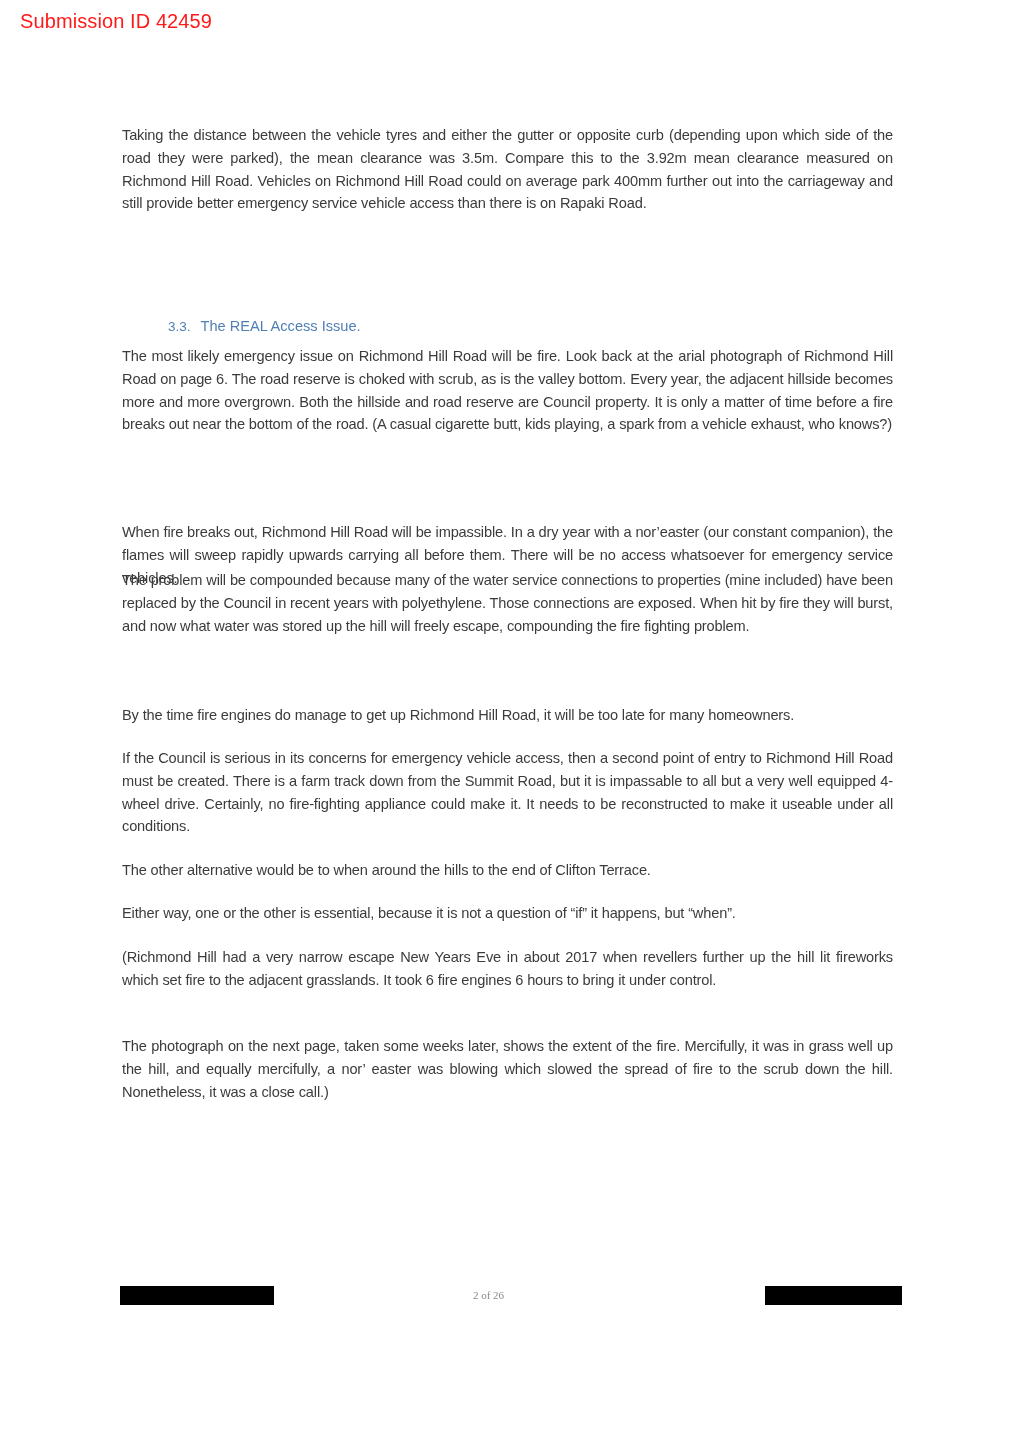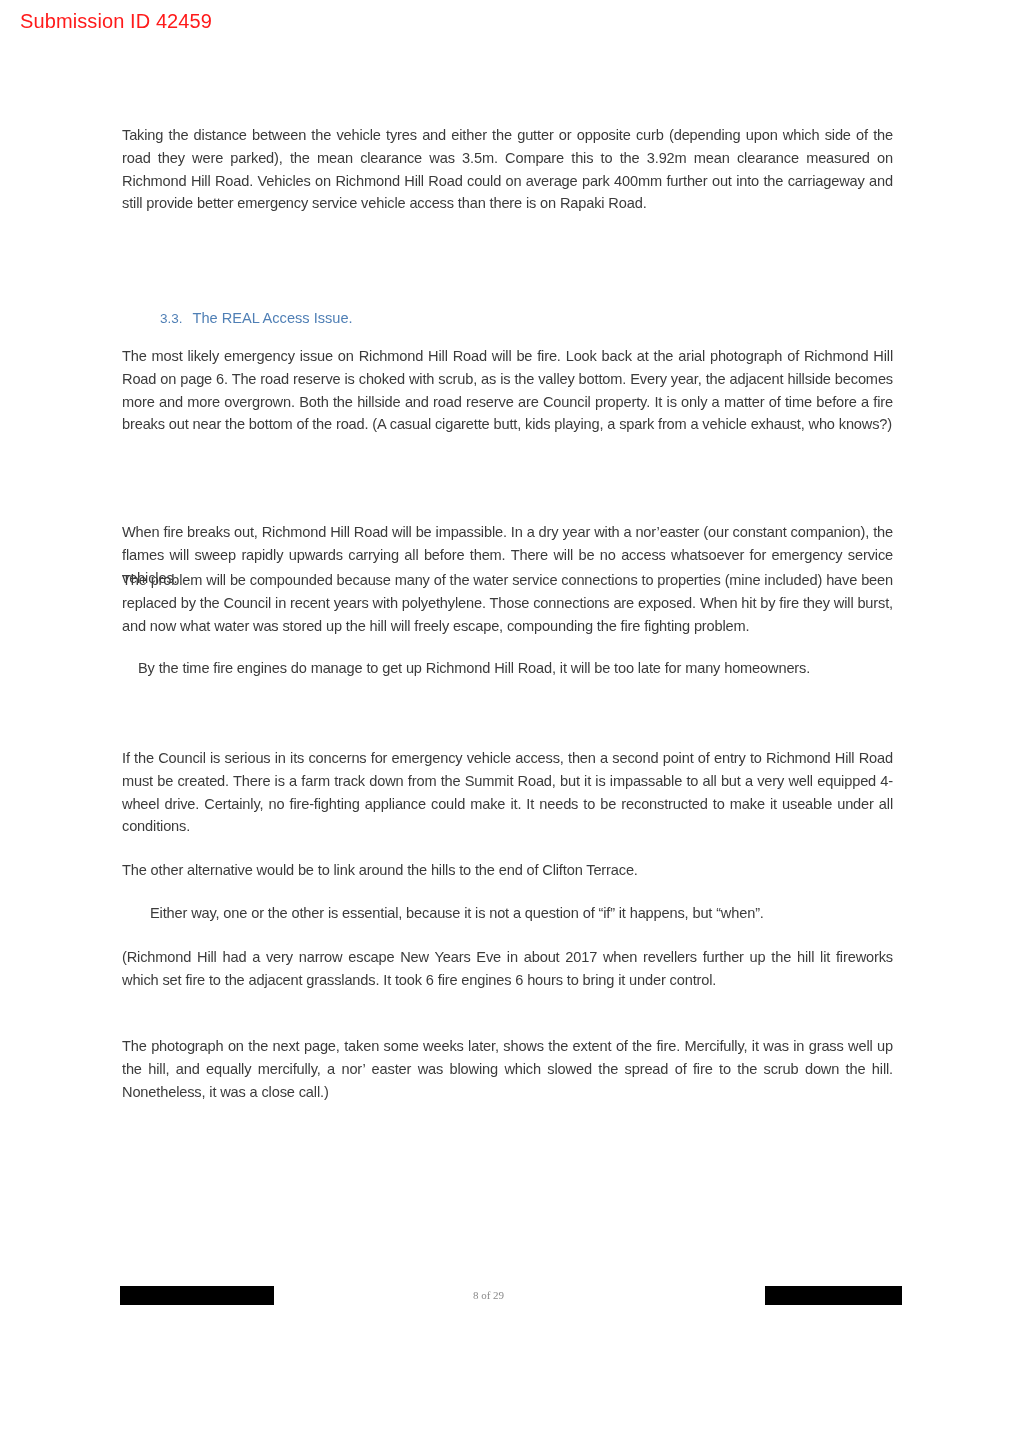--- a/index.html
+++ b/index.html
@@ -33,21 +33,21 @@
       color: #3b3b3b;
       letter-spacing: -0.15px;
     }
     .heading {
       position: absolute;
       left: 152px;
       top: 302px;
       font-family: "Liberation Sans", sans-serif;
       font-size: 14.6px;
       color: #4f7fb5;
-      margin: 8px;
+      margin: 16px;
       font-weight: normal;
     }
     .heading .num { margin-right: 10px; font-size: 13.5px; }
     .p-block { position: absolute; left: 122px; width: 771px; }
     .footer-redact {
       position: absolute;
       background: #000000;
       height: 19px;
       top: 1286px;
     }
@@ -80,39 +80,39 @@
 </div>
 
 <div class="p-block" style="top:480px;margin-top:41px;">
   <p class="para">When fire breaks out, Richmond Hill Road will be impassible. In a dry year with a nor’easter (our constant companion), the flames will sweep rapidly upwards carrying all before them. There will be no access whatsoever for emergency service vehicles.</p>
 </div>
 
 <div class="p-block" style="top:569px;">
   <p class="para">The problem will be compounded because many of the water service connections to properties (mine included) have been replaced by the Council in recent years with polyethylene. Those connections are exposed. When hit by fire they will burst, and now what water was stored up the hill will freely escape, compounding the fire fighting problem.</p>
 </div>
 
-<div class="p-block" style="top:657px;margin-left:16px;">
+<div class="p-block" style="top:704px;">
   <p class="para">By the time fire engines do manage to get up Richmond Hill Road, it will be too late for many homeowners.</p>
 </div>
 
 <div class="p-block" style="top:747px;">
   <p class="para">If the Council is serious in its concerns for emergency vehicle access, then a second point of entry to Richmond Hill Road must be created. There is a farm track down from the Summit Road, but it is impassable to all but a very well equipped 4-wheel drive. Certainly, no fire-fighting appliance could make it. It needs to be reconstructed to make it useable under all conditions.</p>
 </div>
 
 <div class="p-block" style="top:859px;">
-  <p class="para">The other alternative would be to link around the hills to the end of Clifton Terrace.</p>
+  <p class="para">The other alternative would be to when around the hills to the end of Clifton Terrace.</p>
 </div>
 
-<div class="p-block" style="top:902px;margin-left:28px;">
+<div class="p-block" style="top:902px;">
   <p class="para">Either way, one or the other is essential, because it is not a question of “if” it happens, but “when”.</p>
 </div>
 
 <div class="p-block" style="top:946px;">
   <p class="para">(Richmond Hill had a very narrow escape New Years Eve in about 2017 when revellers further up the hill lit fireworks which set fire to the adjacent grasslands. It took 6  fire engines 6 hours to bring it under control.</p>
 </div>
 
 <div class="p-block" style="top:1035px;">
   <p class="para">The photograph on the next page, taken some weeks later, shows the extent of the fire. Mercifully, it was in grass well up the hill, and equally mercifully, a nor’ easter was blowing which slowed the spread of fire to the scrub down the hill. Nonetheless, it was a close call.)</p>
 </div>
 
 <div class="footer-redact" style="left:120px; width:154px;"></div>
-<div class="page-number">8 of 29</div>
+<div class="page-number">2 of 26</div>
 <div class="footer-redact" style="left:765px; width:137px;"></div>
 
 </body></html>

